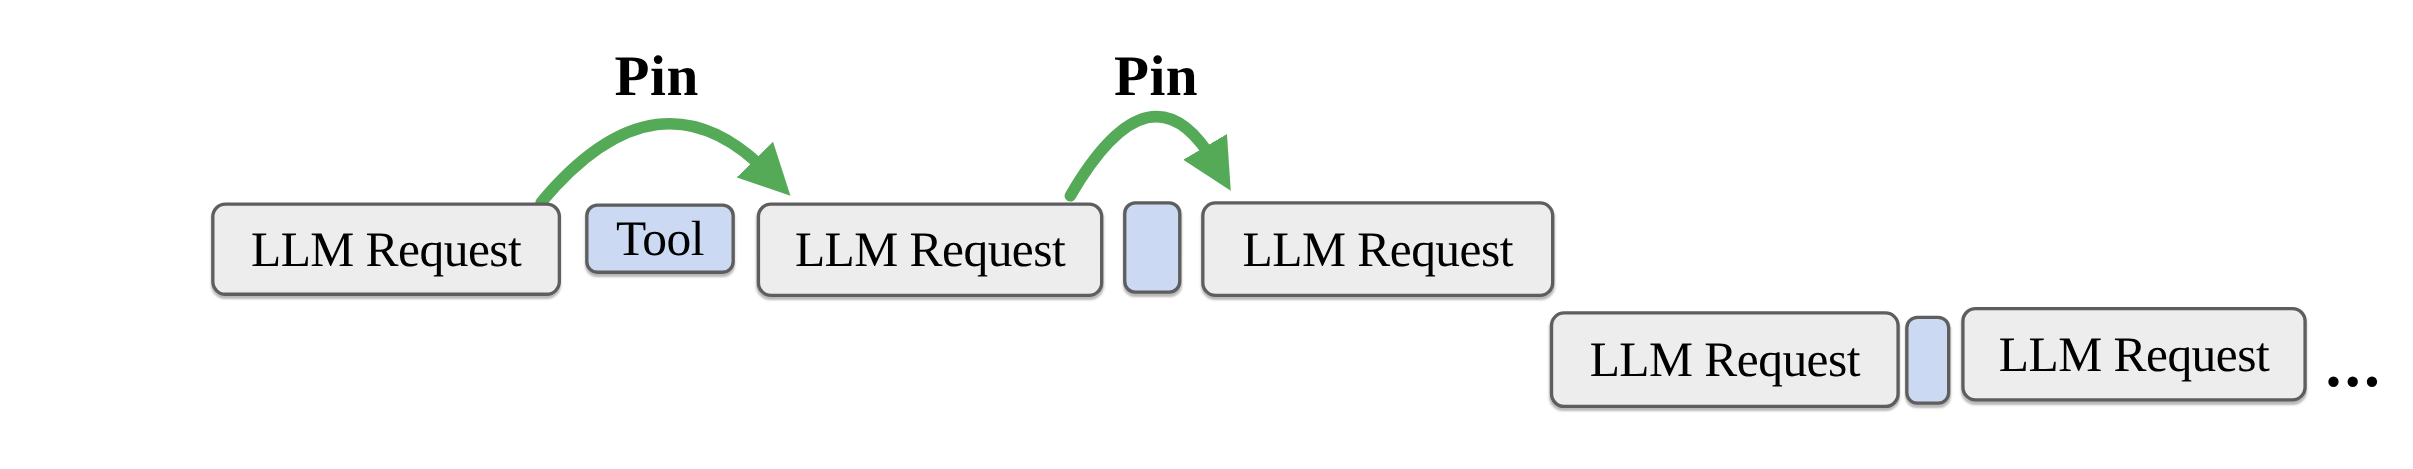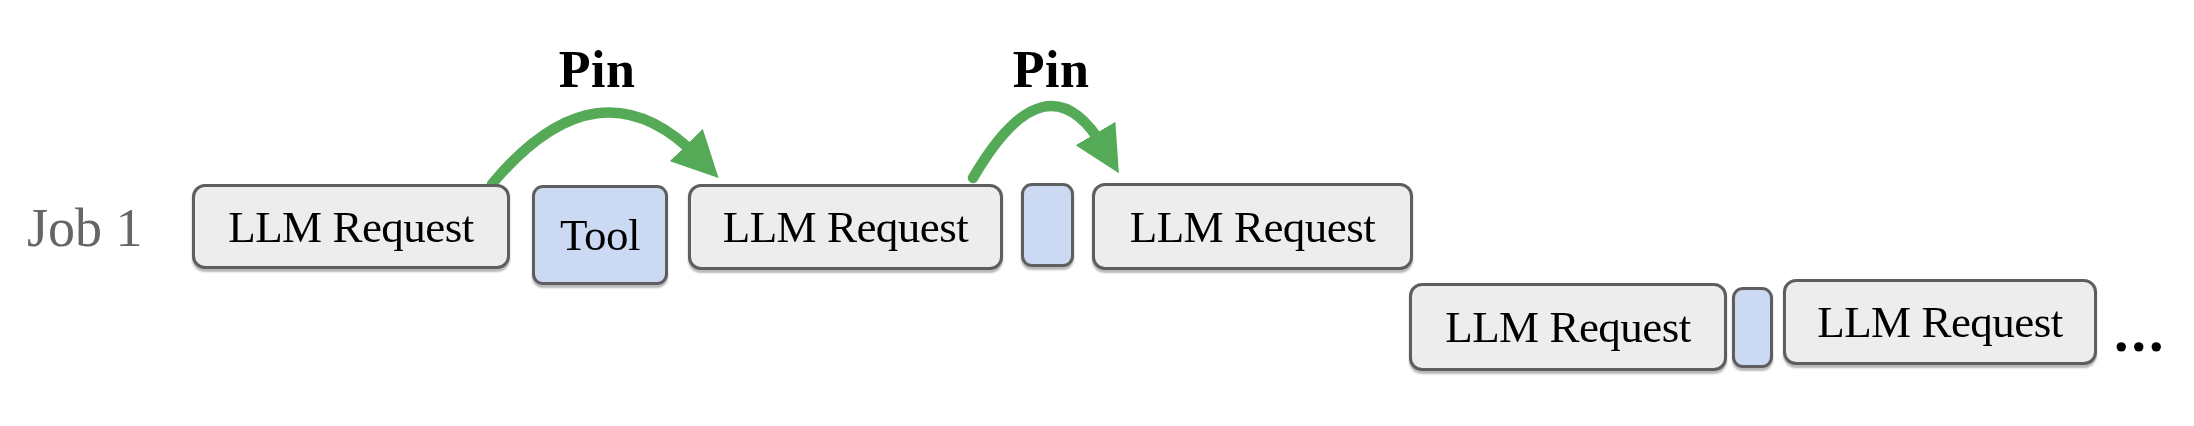--- a/index.html
+++ b/index.html
@@ -75,24 +75,23 @@
         <path class="arrowhead" d="M0,0 L4.4,2.2 L0,4.4 Z"></path>
       </marker>
     </defs>
     <path class="arrow" d="M492,184 Q599,56 698,157" marker-end="url(#ah)"></path>
     <path class="arrow" d="M973,178 Q1047,51 1104,148" marker-end="url(#ah)"></path>
   </svg>
 
   <div class="pin-label" style="left:497px; top:44px;">Pin</div>
   <div class="pin-label" style="left:951px; top:44px;">Pin</div>
 
-  <div class="row-label" style="left:27px; top:201px;">Job 1</div>
 
   <div class="block gray" style="left:192px; top:184px; width:318px; height:85px;">LLM Request</div>
-  <div class="block blue" style="left:532px; top:185px; width:136px; height:100px;">Tool</div>
+  <div class="block blue" style="left:532px; top:185px; width:136px; height:64px;">Tool</div>
   <div class="block gray" style="left:688px; top:184px; width:315px; height:86px;">LLM Request</div>
   <div class="block blue" style="left:1021px; top:183px; width:53px; height:84px;"></div>
   <div class="block gray" style="left:1092px; top:183px; width:321px; height:87px;">LLM Request</div>
 
   <div class="block gray" style="left:1409px; top:283px; width:318px; height:88px;">LLM Request</div>
   <div class="block blue" style="left:1732px; top:287px; width:41px; height:81px;"></div>
   <div class="block gray" style="left:1783px; top:279px; width:314px; height:86px;">LLM Request</div>
 
   <div class="ellipsis" style="left:2114px; top:303px;">...</div>
 

